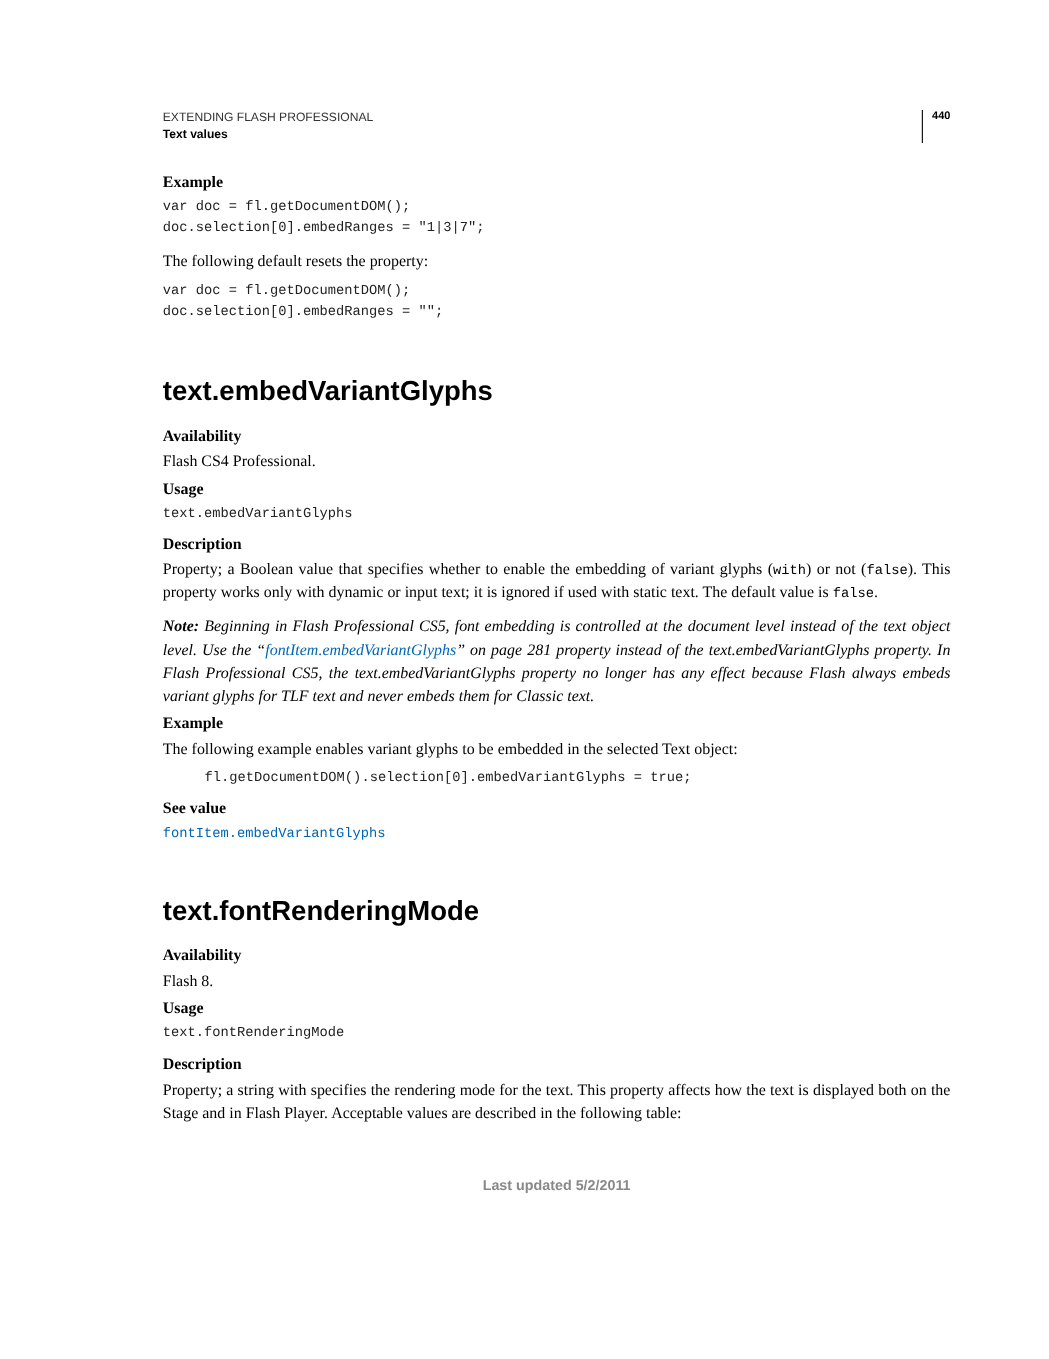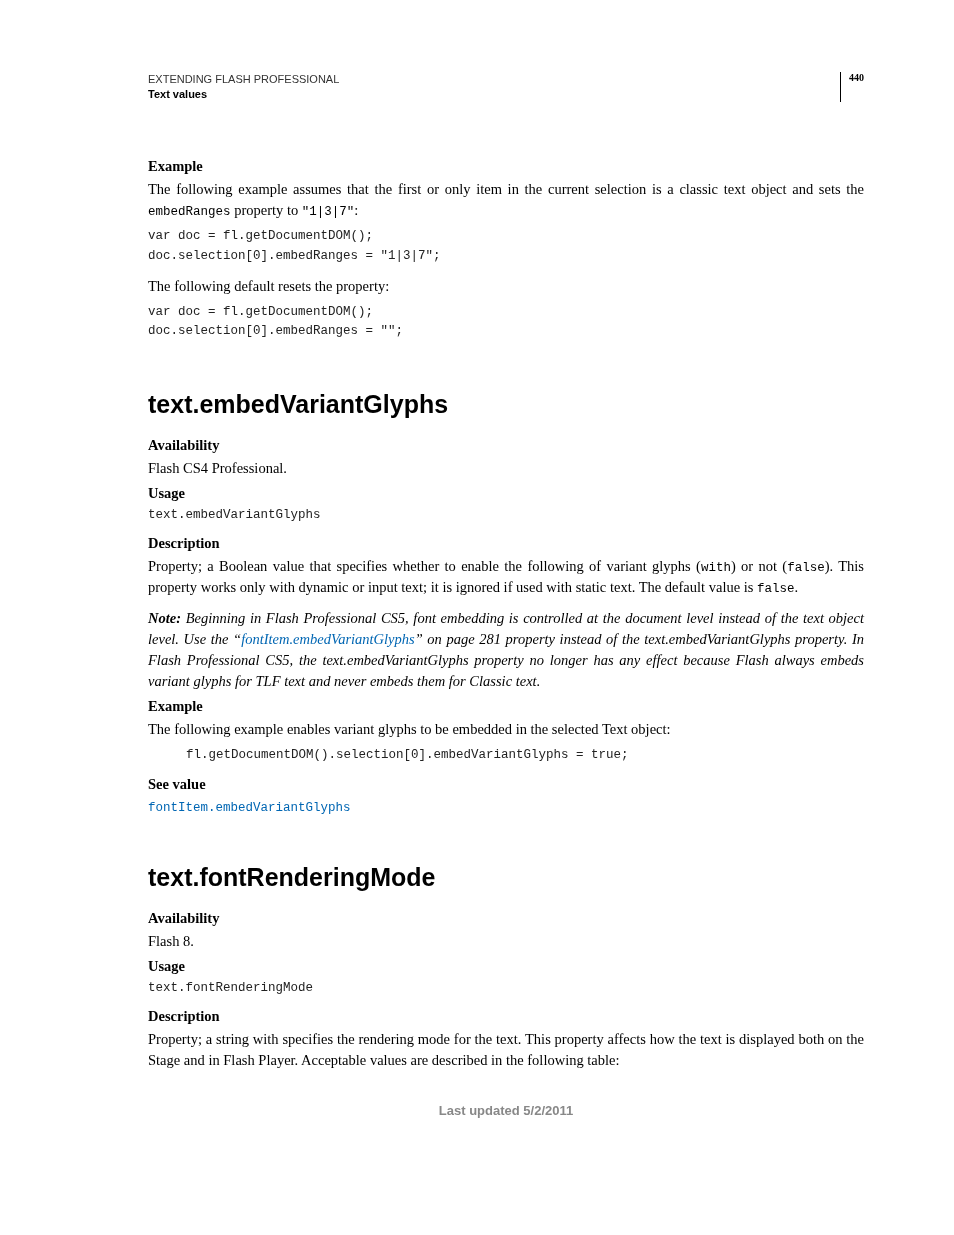--- a/index.html
+++ b/index.html
@@ -10,21 +10,21 @@
     color: #000;
     background: #fff;
     width: 954px;
   }
   .page {
     padding: 88px 90px 40px 148px;
     position: relative;
   }
   .running-head {
     position: absolute;
-    top: 72px;
+    top: 100px;
     left: 148px;
     right: 90px;
     display: flex;
     justify-content: space-between;
     align-items: flex-start;
   }
   .running-left {
     font-family: "Myriad Pro", Arial, Helvetica, sans-serif;
     font-size: 11px;
     line-height: 1.4;
@@ -36,21 +36,21 @@
   }
   .page-num-wrap {
     border-left: 1px solid #000;
     padding-left: 6px;
     height: 30px;
     display: flex;
     align-items: flex-start;
     padding-top: 0;
   }
   .page-num {
-    font-family: Liberation Serif, serif;
+    font-family: Liberation Sans, sans-serif;
     font-size: 10px;
     font-weight: 700;
     padding-left: 2px;
   }
   .content {
     margin-top: 70px;
   }
   .label {
     font-weight: 700;
     font-size: 14.5px;
@@ -100,61 +100,58 @@
   }
   .indent-code {
     padding-left: 38px;
   }
   .footer {
     text-align: center;
     font-family: "Myriad Pro", Arial, Helvetica, sans-serif;
     font-size: 13px;
     font-weight: 600;
     color: #888;
-    margin-top: 32px;
+    margin-top: 47px;
   }
 </style>
 </head>
 <body>
 
 <div class="page">
 
   <div class="running-head">
     <div class="running-left">
       <div>EXTENDING FLASH PROFESSIONAL</div>
       <div class="running-sub">Text values</div>
     </div>
     <div class="page-num-wrap">
       <span class="page-num">440</span>
     </div>
   </div>
 
   <div class="content">
 
     <div class="label">Example</div>
-    <p class="body">
-      <span>The following example assumes that the first or only item in the current selection is a classic text object and sets the </span><span class="code-inline">embedRanges</span><span> property to </span><span class="code-inline">"1|3|7"</span><span>:</span>
-    </p>
     <div class="code">var doc = fl.getDocumentDOM();
 doc.selection[0].embedRanges = "1|3|7";</div>
     <p class="body">The following default resets the property:</p>
     <div class="code">var doc = fl.getDocumentDOM();
 doc.selection[0].embedRanges = "";</div>
 
     <h2 class="section">text.embedVariantGlyphs</h2>
 
     <div class="label">Availability</div>
     <p class="body">Flash CS4 Professional.</p>
 
     <div class="label">Usage</div>
     <div class="code">text.embedVariantGlyphs</div>
 
     <div class="label">Description</div>
     <p class="body">
-      <span>Property; a Boolean value that specifies whether to enable the following of variant glyphs (</span><span class="code-inline">with</span><span>) or not (</span><span class="code-inline">false</span><span>). This property works only with dynamic or input text; it is ignored if used with static text. The default value is </span><span class="code-inline">false</span><span>.</span>
+      <span>Property; a Boolean value that specifies whether to enable the embedding of variant glyphs (</span><span class="code-inline">with</span><span>) or not (</span><span class="code-inline">false</span><span>). This property works only with dynamic or input text; it is ignored if used with static text. The default value is </span><span class="code-inline">false</span><span>.</span>
     </p>
     <p class="italic-note">
       <strong>Note:</strong><span> Beginning in Flash Professional CS5, font embedding is controlled at the document level instead of the text object level. Use the “</span><span class="link">fontItem.embedVariantGlyphs</span><span>” on page 281 property instead of the text.embedVariantGlyphs property. In Flash Professional CS5, the text.embedVariantGlyphs property no longer has any effect because Flash always embeds variant glyphs for TLF text and never embeds them for Classic text.</span>
     </p>
 
     <div class="label">Example</div>
     <p class="body">The following example enables variant glyphs to be embedded in the selected Text object:</p>
     <div class="code indent-code">fl.getDocumentDOM().selection[0].embedVariantGlyphs = true;</div>
 
     <div class="label">See value</div>

